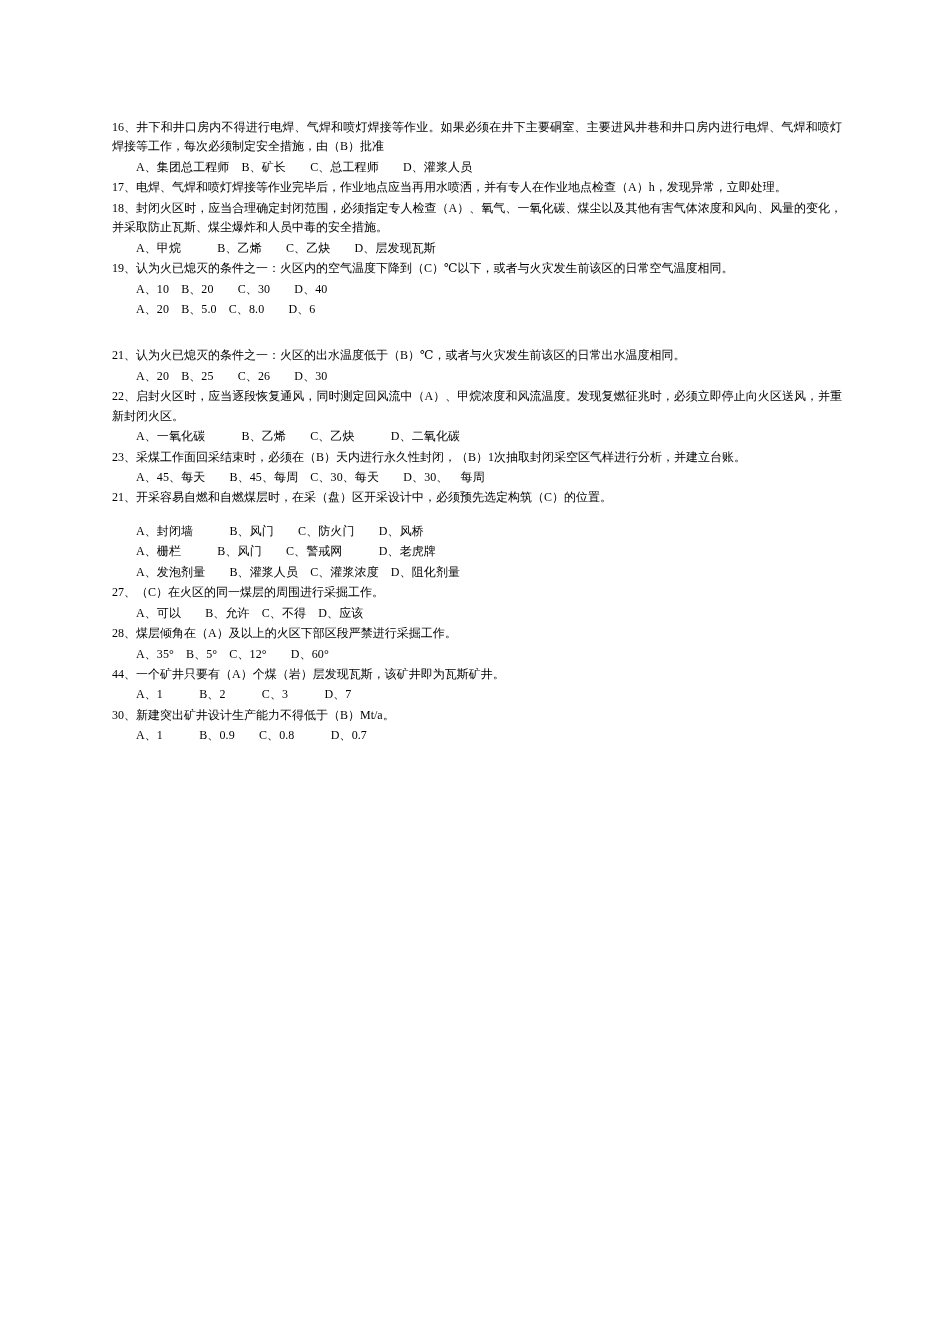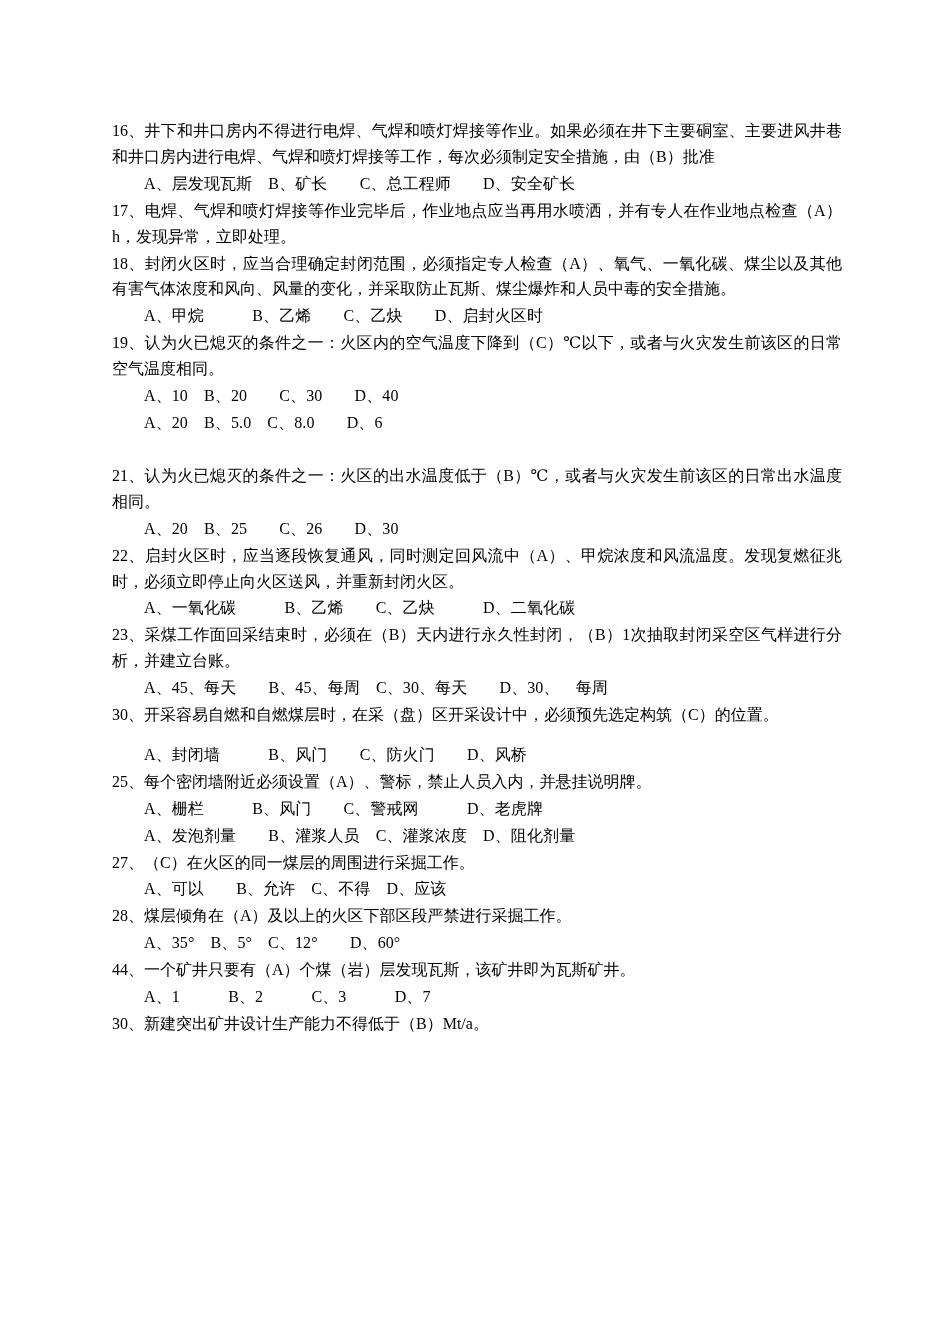--- a/index.html
+++ b/index.html
@@ -16,21 +16,21 @@
   }
   .page {
     position: relative;
     width: 950px;
     height: 1344px;
     background: #ffffff;
     box-sizing: border-box;
     padding: 118px 108px 0 112px;
   }
   .doc-body {
-    font-size: 16px;
+    font-size: 12px;
     line-height: 1.62;
   }
   .q {
     margin: 0 0 1px 0;
     text-align: justify;
     text-justify: inter-ideograph;
   }
   .opts {
     margin: 0 0 1px 0;
     text-indent: 2em;
@@ -43,41 +43,41 @@
   .gap-sm {
     height: 13px;
   }
 </style>
 </head>
 <body>
 
 <div class="page">
   <div class="doc-body" id="doc-body">
       <p class="q">16、井下和井口房内不得进行电焊、气焊和喷灯焊接等作业。如果必须在井下主要硐室、主要进风井巷和井口房内进行电焊、气焊和喷灯焊接等工作，每次必须制定安全措施，由（B）批准</p>
-      <p class="opts">A、层发现瓦斯　B、矿长　　C、总工程师　　D、安全矿长</p>
+      <p class="opts">A、集团总工程师　B、矿长　　C、总工程师　　D、灌浆人员</p>
       <p class="q">17、电焊、气焊和喷灯焊接等作业完毕后，作业地点应当再用水喷洒，并有专人在作业地点检查（A）h，发现异常，立即处理。</p>
       <p class="q">18、封闭火区时，应当合理确定封闭范围，必须指定专人检查（A）、氧气、一氧化碳、煤尘以及其他有害气体浓度和风向、风量的变化，并采取防止瓦斯、煤尘爆炸和人员中毒的安全措施。</p>
-      <p class="opts">A、甲烷　　　B、乙烯　　C、乙炔　　D、启封火区时</p>
+      <p class="opts">A、甲烷　　　B、乙烯　　C、乙炔　　D、层发现瓦斯</p>
       <p class="q">19、认为火已熄灭的条件之一：火区内的空气温度下降到（C）℃以下，或者与火灾发生前该区的日常空气温度相同。</p>
       <p class="opts">A、10　B、20　　C、30　　D、40</p>
       <p class="opts">A、20　B、5.0　C、8.0　　D、6</p>
       <div class="gap"></div>
       <p class="q">21、认为火已熄灭的条件之一：火区的出水温度低于（B）℃，或者与火灾发生前该区的日常出水温度相同。</p>
       <p class="opts">A、20　B、25　　C、26　　D、30</p>
       <p class="q">22、启封火区时，应当逐段恢复通风，同时测定回风流中（A）、甲烷浓度和风流温度。发现复燃征兆时，必须立即停止向火区送风，并重新封闭火区。</p>
       <p class="opts">A、一氧化碳　　　B、乙烯　　C、乙炔　　　D、二氧化碳</p>
       <p class="q">23、采煤工作面回采结束时，必须在（B）天内进行永久性封闭，（B）1次抽取封闭采空区气样进行分析，并建立台账。</p>
       <p class="opts">A、45、每天　　B、45、每周　C、30、每天　　D、30、　每周</p>
-      <p class="q">30、开采容易自燃和自燃煤层时，在采（盘）区开采设计中，必须预先选定构筑（C）的位置。</p>
+      <p class="q">21、开采容易自燃和自燃煤层时，在采（盘）区开采设计中，必须预先选定构筑（C）的位置。</p>
       <div class="gap-sm"></div>
       <p class="opts">A、封闭墙　　　B、风门　　C、防火门　　D、风桥</p>
-      <p class="q">25、每个密闭墙附近必须设置（A）、警标，禁止人员入内，并悬挂说明牌。</p>
       <p class="opts">A、栅栏　　　B、风门　　C、警戒网　　　D、老虎牌</p>
       <p class="opts">A、发泡剂量　　B、灌浆人员　C、灌浆浓度　D、阻化剂量</p>
       <p class="q">27、（C）在火区的同一煤层的周围进行采掘工作。</p>
       <p class="opts">A、可以　　B、允许　C、不得　D、应该</p>
       <p class="q">28、煤层倾角在（A）及以上的火区下部区段严禁进行采掘工作。</p>
       <p class="opts">A、35°　B、5°　C、12°　　D、60°</p>
       <p class="q">44、一个矿井只要有（A）个煤（岩）层发现瓦斯，该矿井即为瓦斯矿井。</p>
       <p class="opts">A、1　　　B、2　　　C、3　　　D、7</p>
       <p class="q">30、新建突出矿井设计生产能力不得低于（B）Mt/a。</p>
+      <p class="opts">A、1　　　B、0.9　　C、0.8　　　D、0.7</p>
     </div>
 </div>
 
 </body></html>

